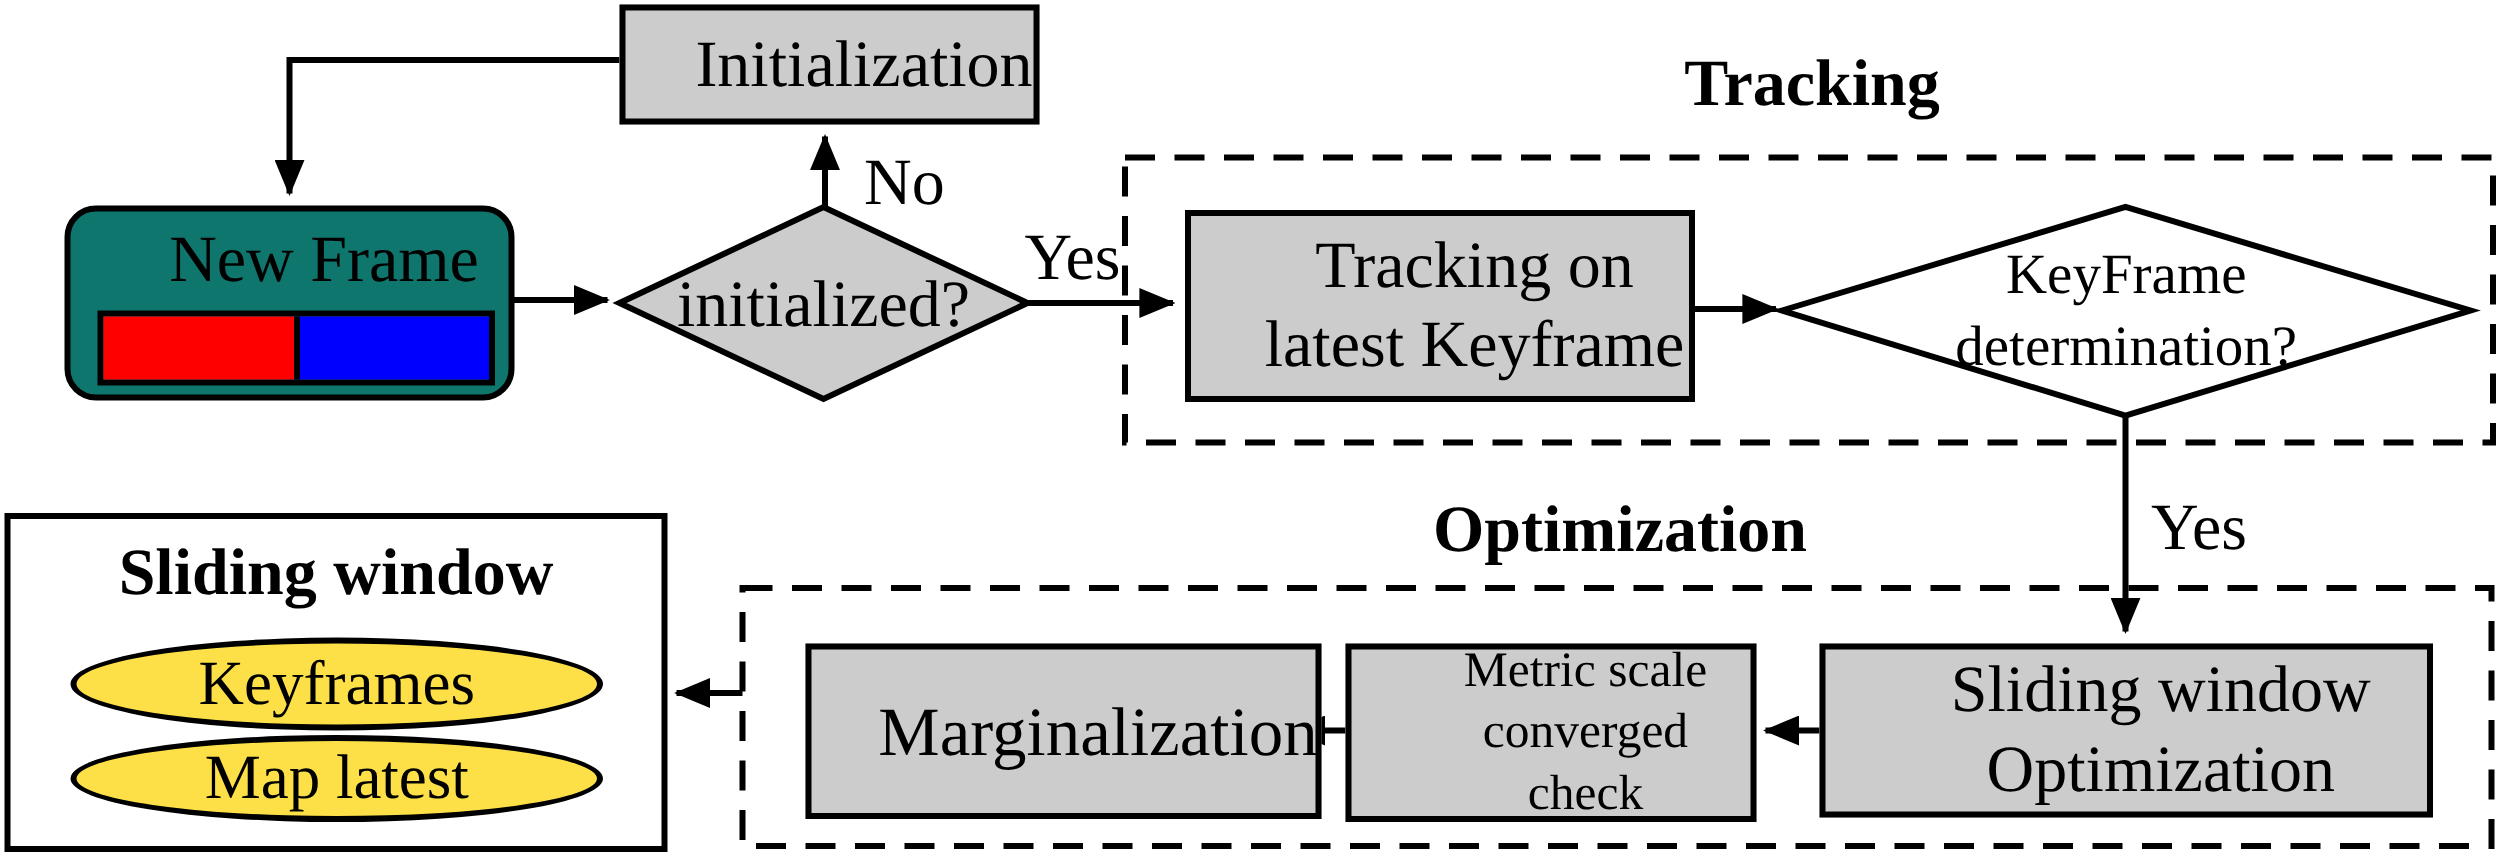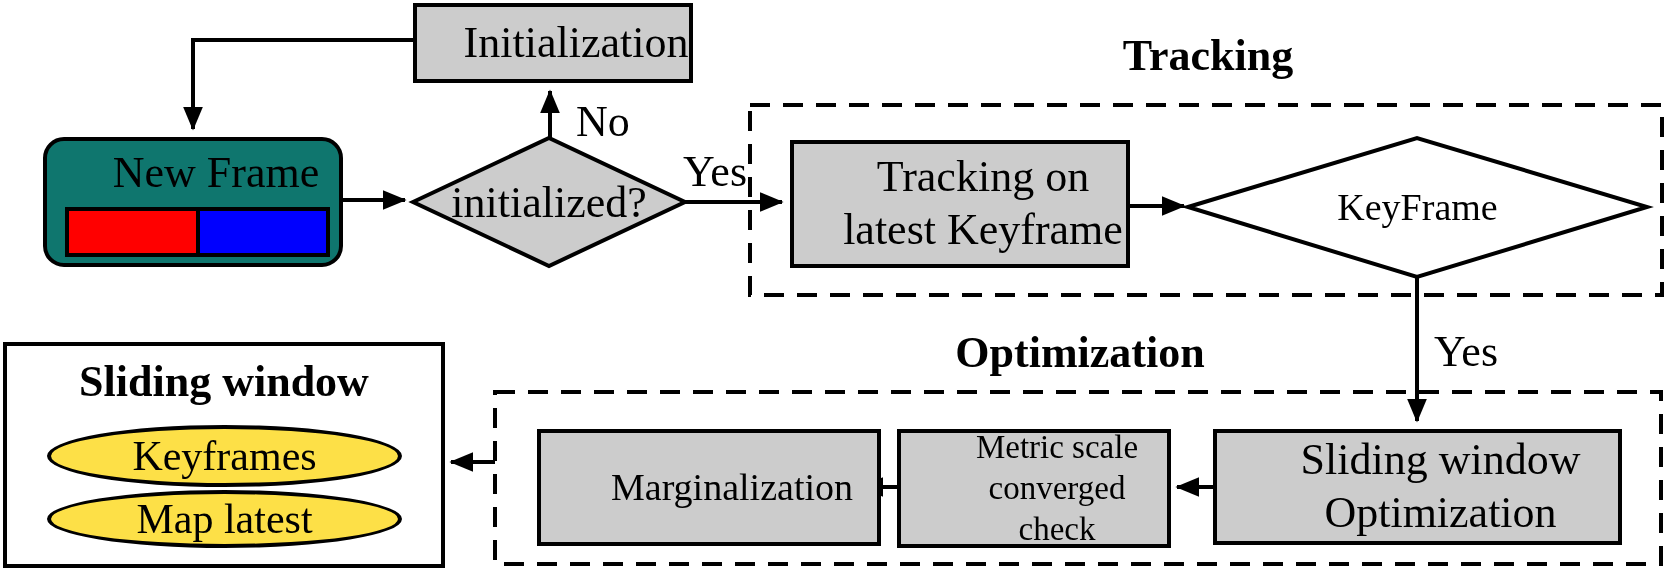--- a/index.html
+++ b/index.html
@@ -22,21 +22,21 @@
   .fs38 { font-size:38px; }
   .fs33 { font-size:33px; }
   .line { display:block; }
 
   
   .n-init   { left:413px; top:3px;   width:280px; height:80px; }
   .n-frame  { left:43px;  top:137px; width:300px; height:130px; justify-content:flex-start; }
   .n-track  { left:790px; top:140px; width:340px; height:128px; }
   .n-swo    { left:1213px;top:429px; width:409px; height:116px; }
   .n-metric { left:897px; top:429px; width:274px; height:119px; line-height:1.25; }
-  .n-marg   { left:537px; top:429px; width:344px; height:117px; font-size:38px;text-align:right; }
+  .n-marg   { left:537px; top:429px; width:344px; height:117px; font-size:46px;text-align:right; }
 
   .frame-title { margin-top:6px; }
   .frame-bar {
     position:absolute; left:18px; top:66px; width:265px; height:50px;
     box-sizing:border-box; border:4px solid #000; display:flex;
   }
   .frame-red  { flex:1; background:#ff0000; }
   .frame-blue { flex:1; background:#0000ff; border-left:4px solid #000; }
 
   
@@ -140,19 +140,20 @@
       <span>Keyframes</span>
     </div>
     <div class="sw-ellipse sw-e2">
       <span>Map latest</span>
     </div>
   </div>
 
   <div class="dlabel d-init fs40">initialized?</div>
   <div class="dlabel d-kf fs38">
     <span class="line">KeyFrame</span>
+    <span class="line">determination?</span>
   </div>
 
   <div class="flabel fs40 l-no">No</div>
   <div class="flabel fs40 l-yes1">Yes</div>
   <div class="flabel fs40 l-yes2">Yes</div>
 
 </div>
 
 </body></html>

